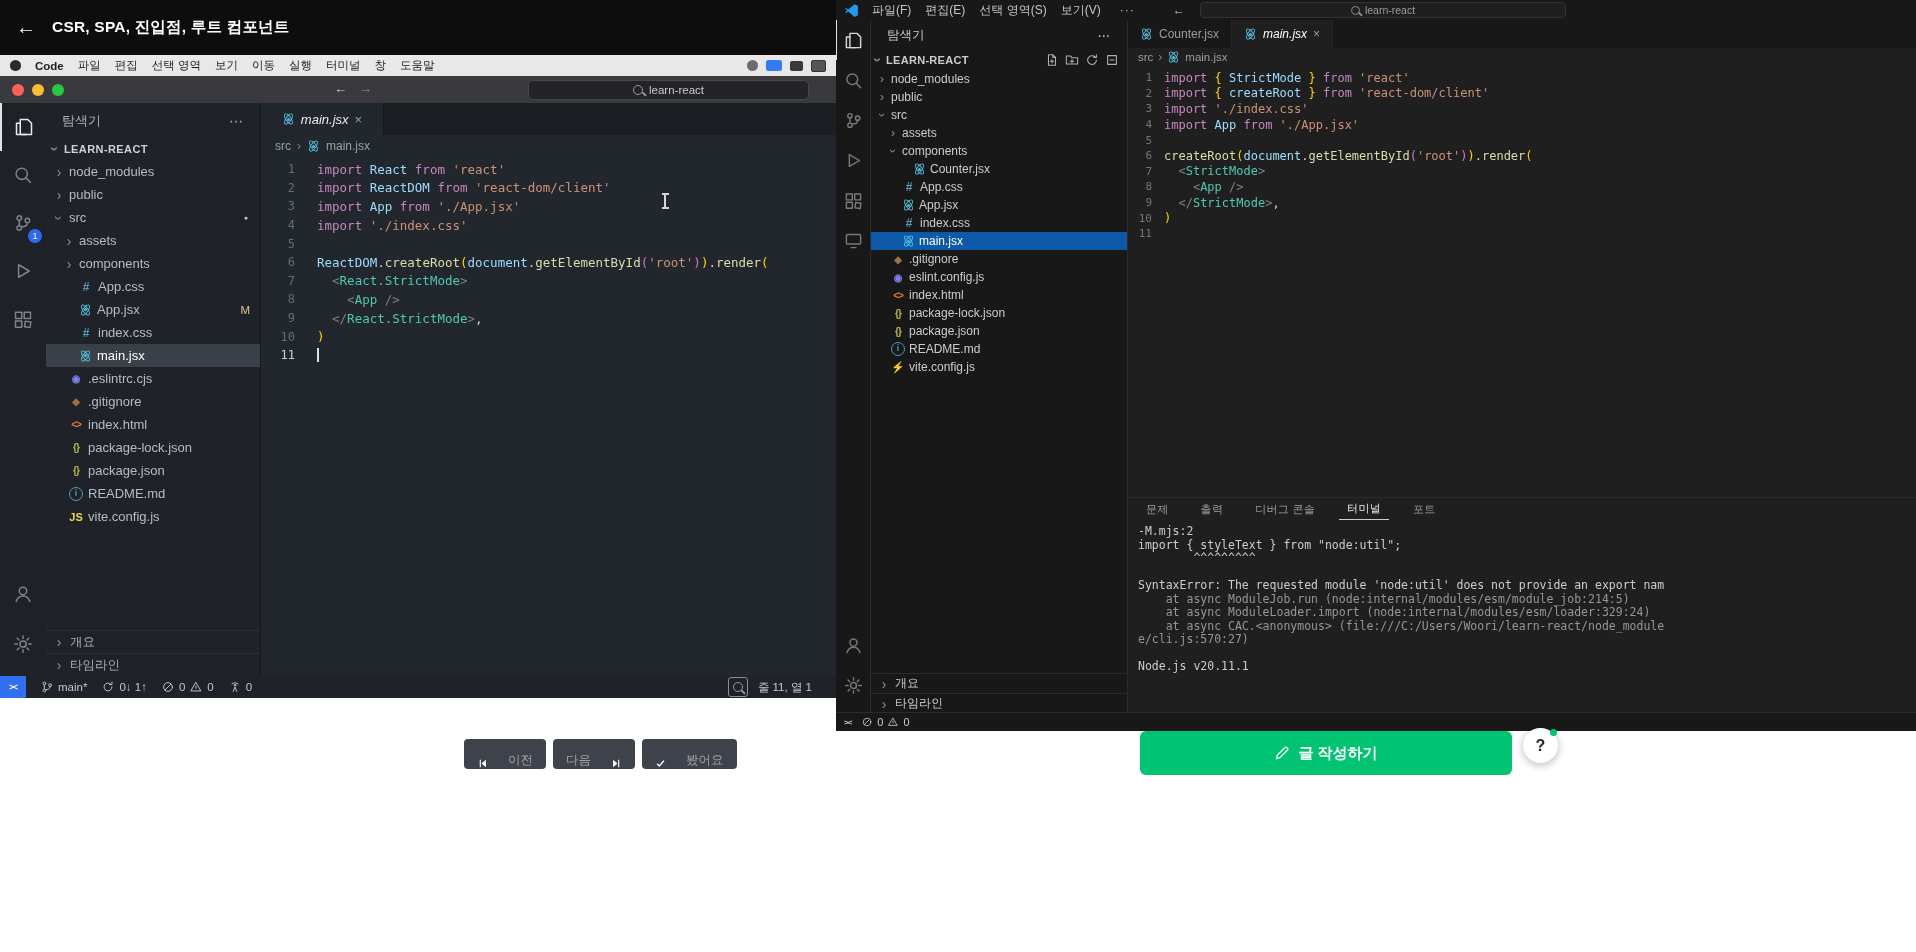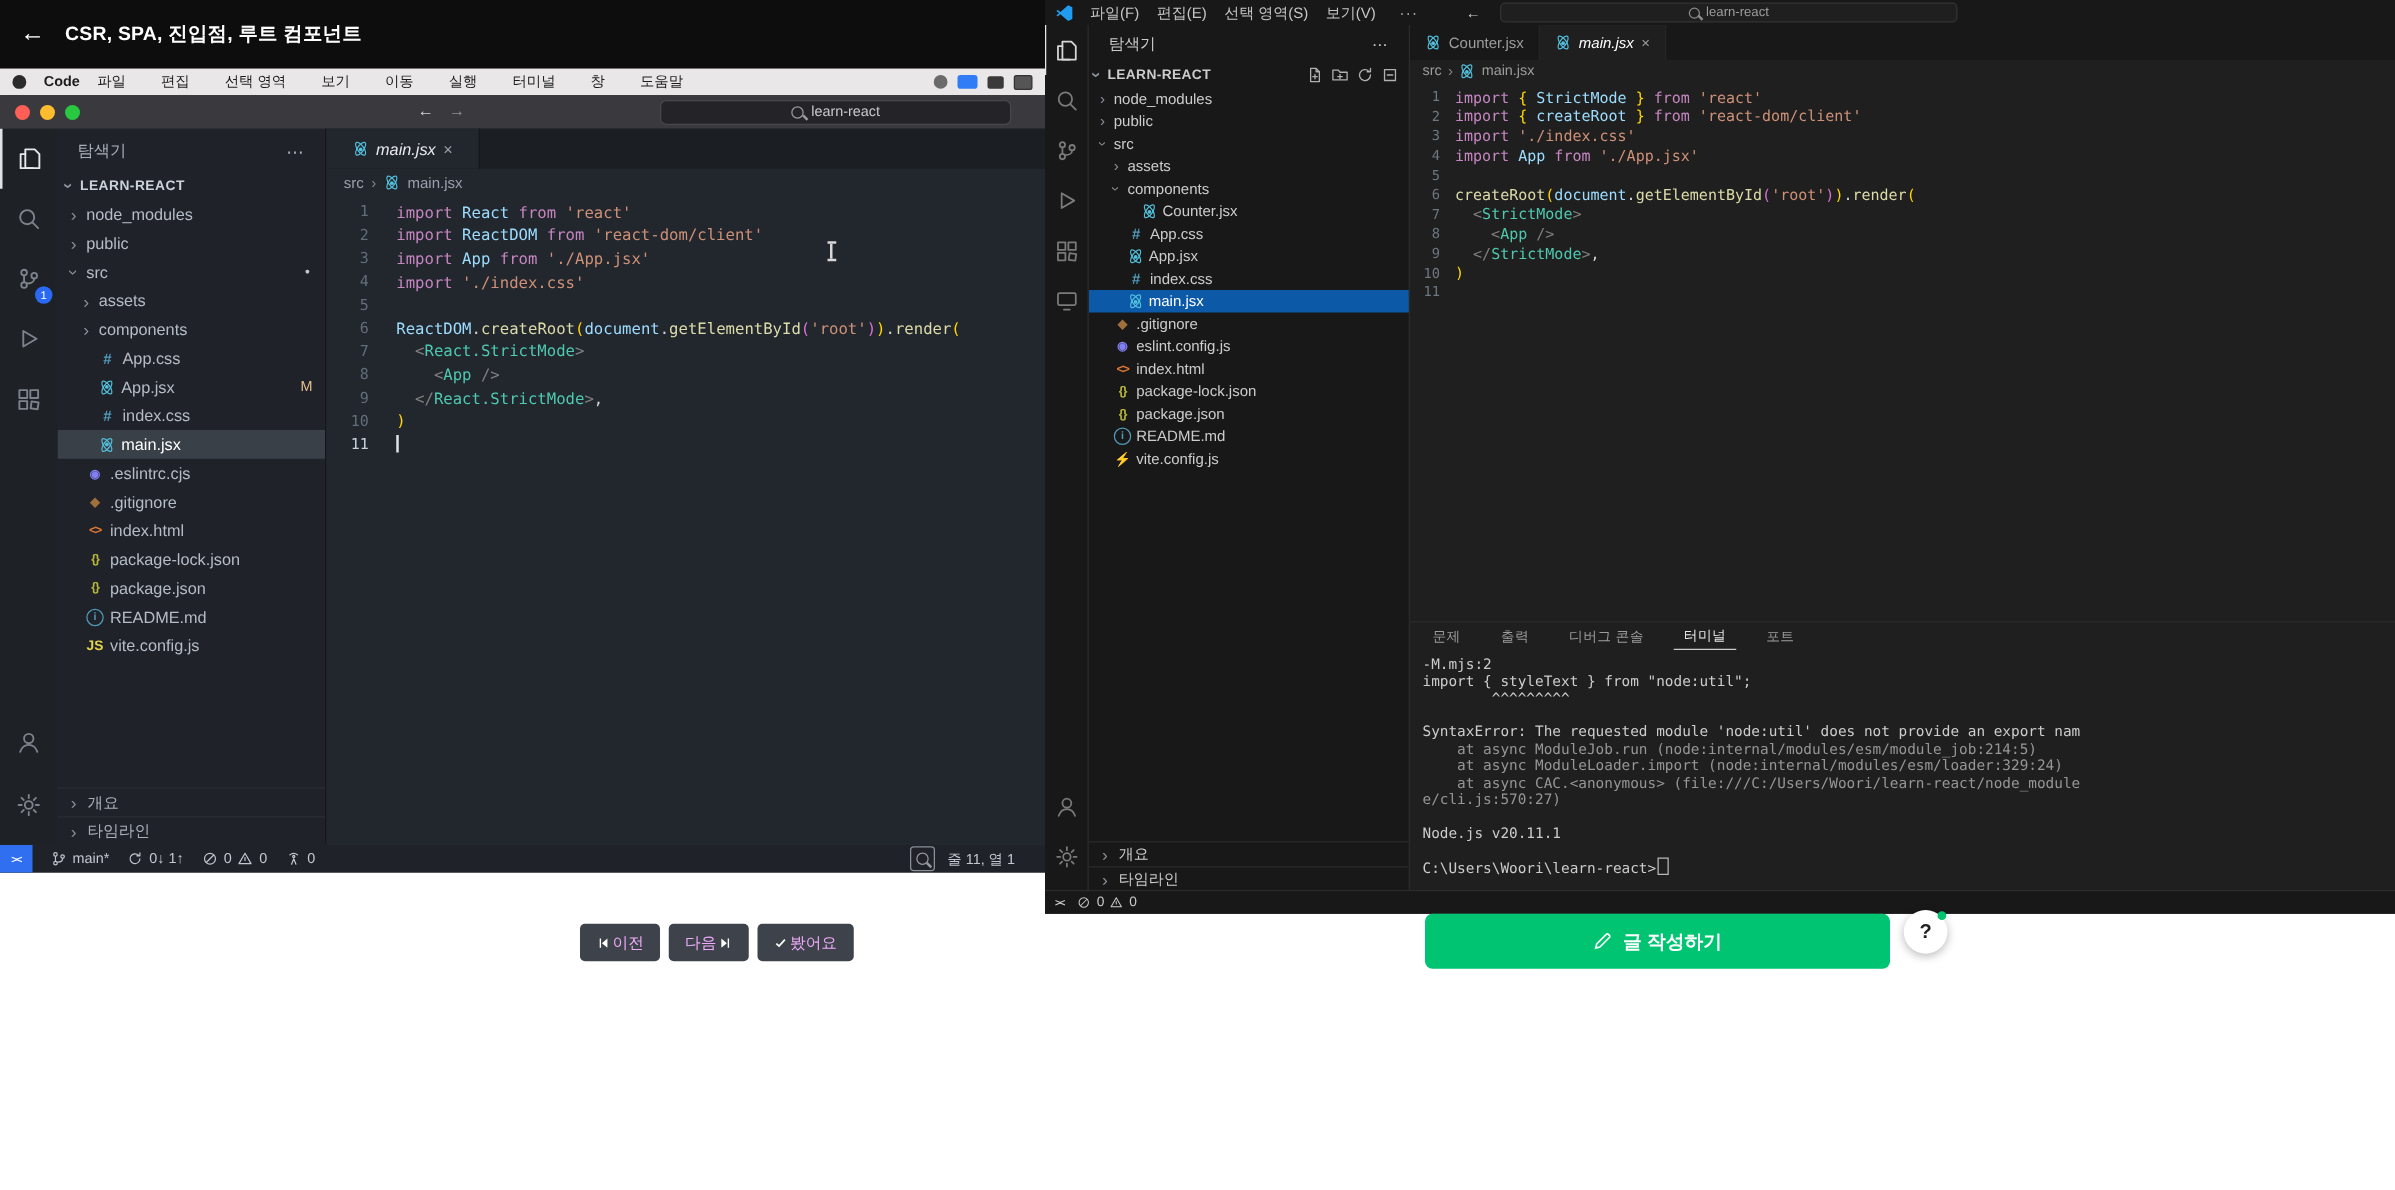--- a/index.html
+++ b/index.html
@@ -11,21 +11,21 @@
 
   
   .lesson-pane{position:absolute;left:0;top:0;width:836px;height:952px;background:#fff;}
   .lesson-header{height:55px;background:#0d0d0d;color:#fff;display:flex;align-items:center;gap:16px;padding-left:16px;}
   .lesson-header .back{font-size:20px;cursor:pointer;}
   .lesson-header h1{font-size:15.5px;font-weight:700;margin:0;letter-spacing:.2px;}
 
   .mac-menubar{height:21px;background:#e9e7e8;display:flex;align-items:center;gap:14px;padding:0 10px;font-size:11.5px;color:#1c1c1c;}
   .apple{width:11px;height:11px;background:#2b2b2b;border-radius:50% 50% 46% 46%;flex:none;}
   .mac-app{font-weight:700;}
-  .mac-menu-list{display:flex;gap:28px;}
+  .mac-menu-list{display:flex;gap:14px;}
   .mac-status{margin-left:auto;display:flex;align-items:center;gap:8px;}
   .ms-circle{width:11px;height:11px;border-radius:50%;background:#6b6b6b;}
   .ms-blue{width:16px;height:11px;border-radius:2.5px;background:#2f7cf6;}
   .ms-dark{width:13px;height:10px;border-radius:2px;background:#3a3a3a;}
   .ms-box{width:13px;height:10px;border-radius:2px;background:#555;border:1px solid #333;}
 
   .vscode-left{position:absolute;top:76px;left:0;width:836px;height:622px;background:#22262d;}
   .vl-titlebar{position:relative;height:27px;background:#3a3a3e;}
   .traffic{position:absolute;left:12px;top:7.5px;display:flex;gap:8px;}
   .tl{width:12px;height:12px;border-radius:50%;}
@@ -100,22 +100,22 @@
 
   .statusbar-l{position:absolute;bottom:0;left:0;right:0;height:22px;background:#1f2329;display:flex;align-items:center;
     font-size:11.5px;color:#c2c7cf;gap:14px;}
   .remote-blk{width:26px;height:22px;background:#2f6ff0;color:#fff;display:flex;align-items:center;justify-content:center;
     font-size:8.5px;font-weight:700;letter-spacing:-1px;flex:none;}
   .st-item{display:flex;align-items:center;gap:4px;}
   .st-right{margin-left:auto;display:flex;align-items:center;gap:10px;padding-right:24px;}
   .zoombox{width:18px;height:18px;border:1px solid #8a8f98;border-radius:3px;display:flex;align-items:center;justify-content:center;}
 
   .player-controls{position:absolute;left:464px;top:739px;display:flex;gap:7px;}
-  .pbtn{height:30px;background:#3e434b;border:none;border-radius:4px;color:#f0abfc;font-size:12.5px;display:flex;align-items:center;
-    gap:2px;padding:0 13px;font-family:"Liberation Sans",sans-serif;cursor:pointer;}
+  .pbtn{height:30px;background:#3e434b;border:none;border-radius:4px;color:#a3a3a3;font-size:12.5px;display:flex;align-items:flex-end;
+    gap:20px;padding:0 13px;font-family:"Liberation Sans",sans-serif;cursor:pointer;}
   .pbtn svg{width:11px;height:11px;fill:#fff;}
 
   
   .ide-pane{position:absolute;left:836px;top:0;width:1080px;height:952px;background:#fff;}
   .vscode-right{position:absolute;top:0;left:0;width:1080px;height:731px;background:#1f1f1f;}
   .vr-titlebar{position:relative;height:20px;background:#181818;display:flex;align-items:center;gap:6px;padding-left:8px;
     font-size:12px;color:#c5c5c5;}
   .vr-logo{width:15px;height:15px;flex:none;}
   .right-menu-list{display:flex;}
   .right-menu-list .mitem,.mac-menu-list .mitem{cursor:pointer;}
@@ -809,21 +809,20 @@
                 <div class="tline">        ^^^^^^^^^</div>
                 <div class="tline"></div>
                 <div class="tline">SyntaxError: The requested module 'node:util' does not provide an export nam</div>
                 <div class="tline dim">    at async ModuleJob.run (node:internal/modules/esm/module_job:214:5)</div>
                 <div class="tline dim">    at async ModuleLoader.import (node:internal/modules/esm/loader:329:24)</div>
                 <div class="tline dim">    at async CAC.&lt;anonymous&gt; (file:///C:/Users/Woori/learn-react/node_module</div>
                 <div class="tline dim">e/cli.js:570:27)</div>
                 <div class="tline"></div>
                 <div class="tline">Node.js v20.11.1</div>
                 <div class="tline"></div>
-                <div class="tline">C:\Users\Woori\learn-react&gt;<span class="tcur"></span></div>
               </div>
           </div>
         </div>
       </div>
 
       <div class="statusbar-r">
         <span class="remote-sm">&gt;&lt;</span>
         <div class="st-item">
           <svg class="ic sm" viewBox="0 0 16 16" style="width:12px;height:12px;stroke-width:1.1">
               <circle cx="8" cy="8" r="5"></circle>

